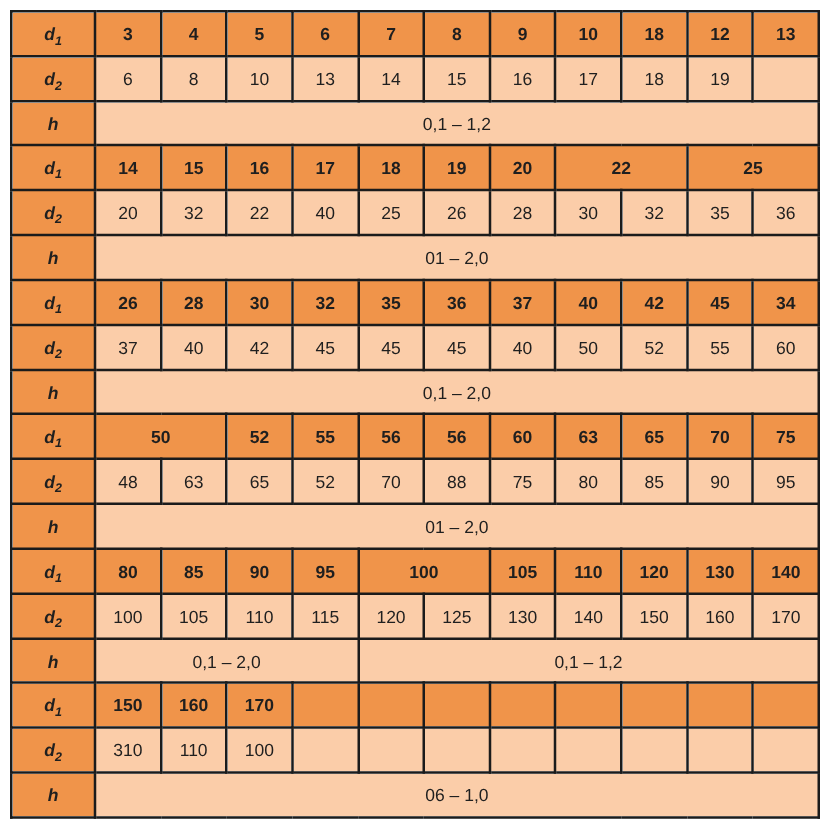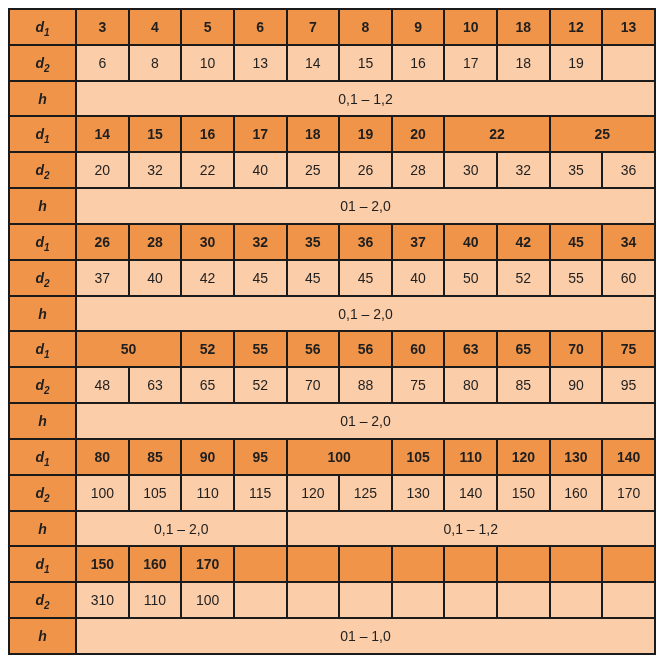--- a/index.html
+++ b/index.html
@@ -255,17 +255,17 @@
           <td class="val"></td>
           <td class="val"></td>
           <td class="val"></td>
           <td class="val"></td>
           <td class="val"></td>
           <td class="val"></td>
           <td class="val"></td>
         </tr>
         <tr>
           <td class="lbl"><span>h</span></td>
-          <td class="hval" colspan="11">01 – 1,0</td>
+          <td class="hval" colspan="11">06 – 1,0</td>
         </tr>
       </tbody>
   </table>
 </div>
 
 </body></html>

